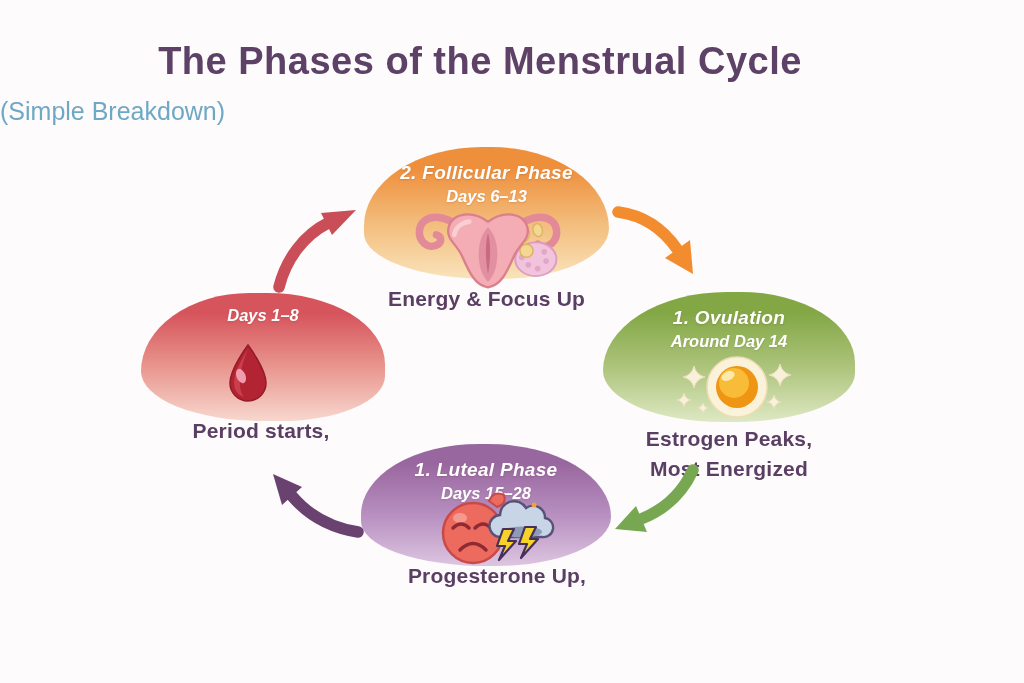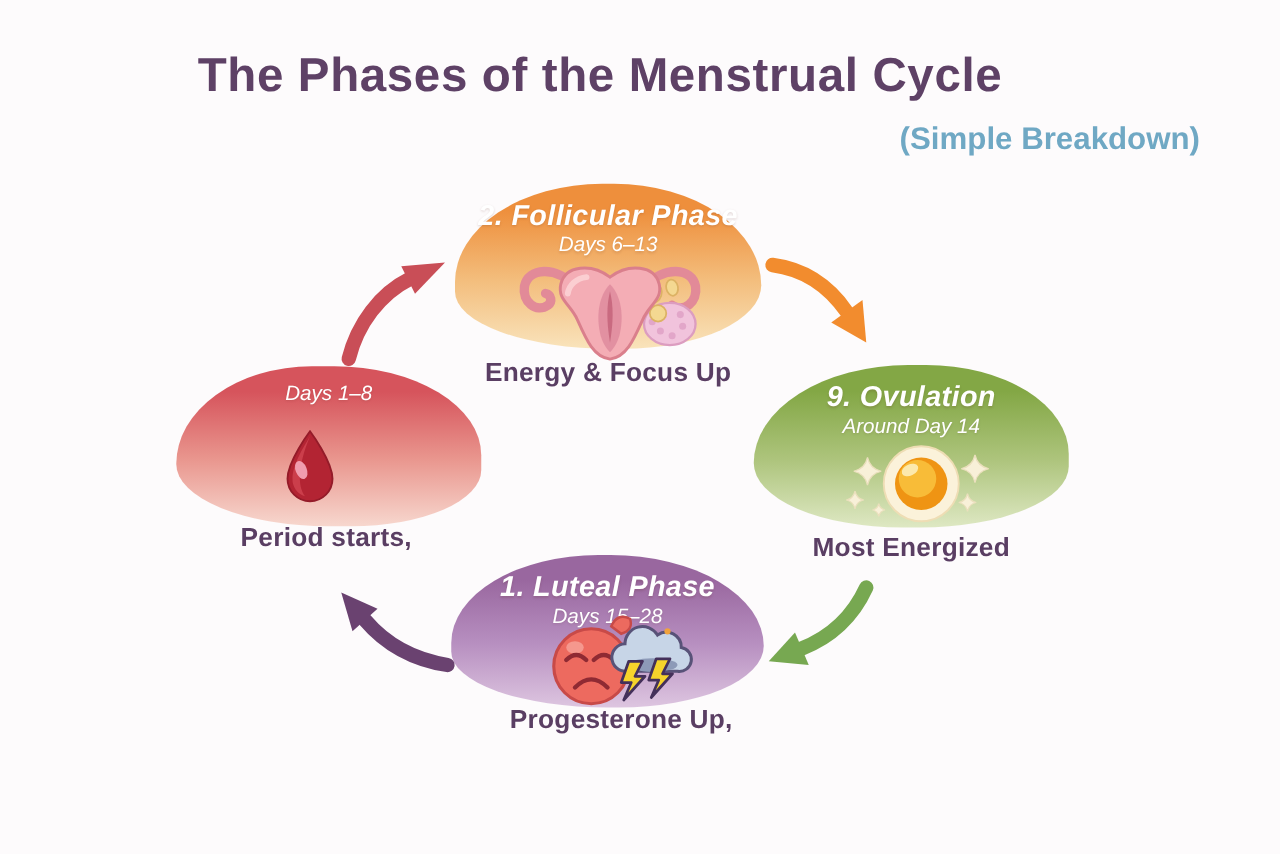--- a/index.html
+++ b/index.html
@@ -6,37 +6,37 @@
   .stage{
     position:relative;width:1024px;height:683px;margin:0 auto;
     background:#fdfbfc;overflow:hidden;
     font-family:"Liberation Sans",sans-serif;
   }
   .page-title{
     position:absolute;left:0;top:40px;width:960px;text-align:center;
     font-size:38px;font-weight:700;letter-spacing:.5px;color:var(--title-color,#5e4166);
   }
   .page-subtitle{
-    position:absolute;left:0;top:97px;width:960px;text-align:right;
-    font-size:25px;font-weight:700;color:var(--subtitle-color,#6fa8c4);
+    position:absolute;left:0;top:97px;width:960px;text-align:left;
+    font-size:25px;font-weight:400;color:var(--subtitle-color,#6fa8c4);
   }
   .blob{
     position:absolute;text-align:center;padding-top:12px;box-sizing:border-box;
     filter:blur(.4px);
   }
   .blob.menstrual {left:141px;top:293px;width:244px;height:128px;border-radius:48% 52% 46% 54%/66% 60% 38% 42%;}
   .blob.follicular{left:364px;top:147px;width:245px;height:132px;border-radius:50% 50% 47% 53%/62% 64% 40% 36%;}
   .blob.ovulation {left:603px;top:292px;width:252px;height:130px;border-radius:52% 48% 50% 50%/64% 58% 40% 42%;}
   .blob.luteal    {left:361px;top:444px;width:250px;height:122px;border-radius:49% 51% 48% 52%/60% 62% 42% 38%;}
   .blob-heading{
-    color:#fff;font-weight:700;font-style:italic;font-size:23px;line-height:27px;
+    color:#fff;font-weight:700;font-style:italic;font-size:19px;line-height:27px;
     text-shadow:0 1px 2px rgba(90,40,30,.18);letter-spacing:.3px;
   }
   .blob-days{
-    color:#fff;font-weight:400;font-style:italic;font-size:16.5px;line-height:21px;
+    color:#fff;font-weight:700;font-style:italic;font-size:16.5px;line-height:21px;
     text-shadow:0 1px 2px rgba(90,40,30,.15);
   }
   .caption{
     position:absolute;text-align:center;color:var(--caption-color,#5a3e63);
     font-weight:700;font-size:21px;line-height:30px;letter-spacing:.2px;
   }
   .caption.follicular{left:355px;top:284px;width:263px;}
   .caption.menstrual {left:128px;top:416px;width:266px;}
   .caption.ovulation {left:598px;top:424px;width:262px;}
   .caption.luteal    {left:317px;top:561px;width:360px;}
@@ -54,21 +54,21 @@
   <div class="blob follicular" style="background: linear-gradient(rgb(238, 143, 60) 16%, rgb(243, 189, 124) 58%, rgb(249, 227, 187) 100%);">
     <div class="blob-heading">2. Follicular Phase</div>
     <div class="blob-days">Days 6–13</div>
   </div>
 
   <div class="blob menstrual" style="background: linear-gradient(rgb(214, 84, 92) 16%, rgb(233, 150, 142) 58%, rgb(247, 215, 206) 100%);">
     <div class="blob-days">Days 1–8</div>
   </div>
 
   <div class="blob ovulation" style="background: linear-gradient(rgb(131, 167, 69) 16%, rgb(173, 196, 124) 58%, rgb(222, 232, 195) 100%);">
-    <div class="blob-heading">9. Ovulation</div>
+    <div class="blob-heading">1. Ovulation</div>
     <div class="blob-days">Around Day 14</div>
   </div>
 
   <div class="blob luteal" style="background: linear-gradient(rgb(153, 103, 159) 16%, rgb(183, 143, 192) 58%, rgb(221, 197, 224) 100%);">
     <div class="blob-heading">1. Luteal Phase</div>
     <div class="blob-days">Days 15–28</div>
   </div>
 
   <svg class="icon-abs" style="left:413px;top:199px" width="150" height="96" viewBox="0 0 160 102">
     <path d="M50,32 C34,14 10,16 7,32 C5,45 17,55 27,48 C31,45 30,39 25,38" fill="none" stroke="#e28a98" stroke-width="8" stroke-linecap="round"></path>
@@ -140,19 +140,20 @@
     <polygon class="arrow-head" points="9,6 38,19 18,37" fill="#6a4270"></polygon>
   </svg>
 
   <div class="caption follicular">
     <div>Energy &amp; Focus Up</div>
   </div>
   <div class="caption menstrual">
     <div>Period starts,</div>
   </div>
   <div class="caption ovulation">
+    <div>Estrogen Peaks,</div>
     <div>Most Energized</div>
   </div>
   <div class="caption luteal">
     <div>Progesterone Up,</div>
   </div>
 
 </div>
 
 </body></html>

